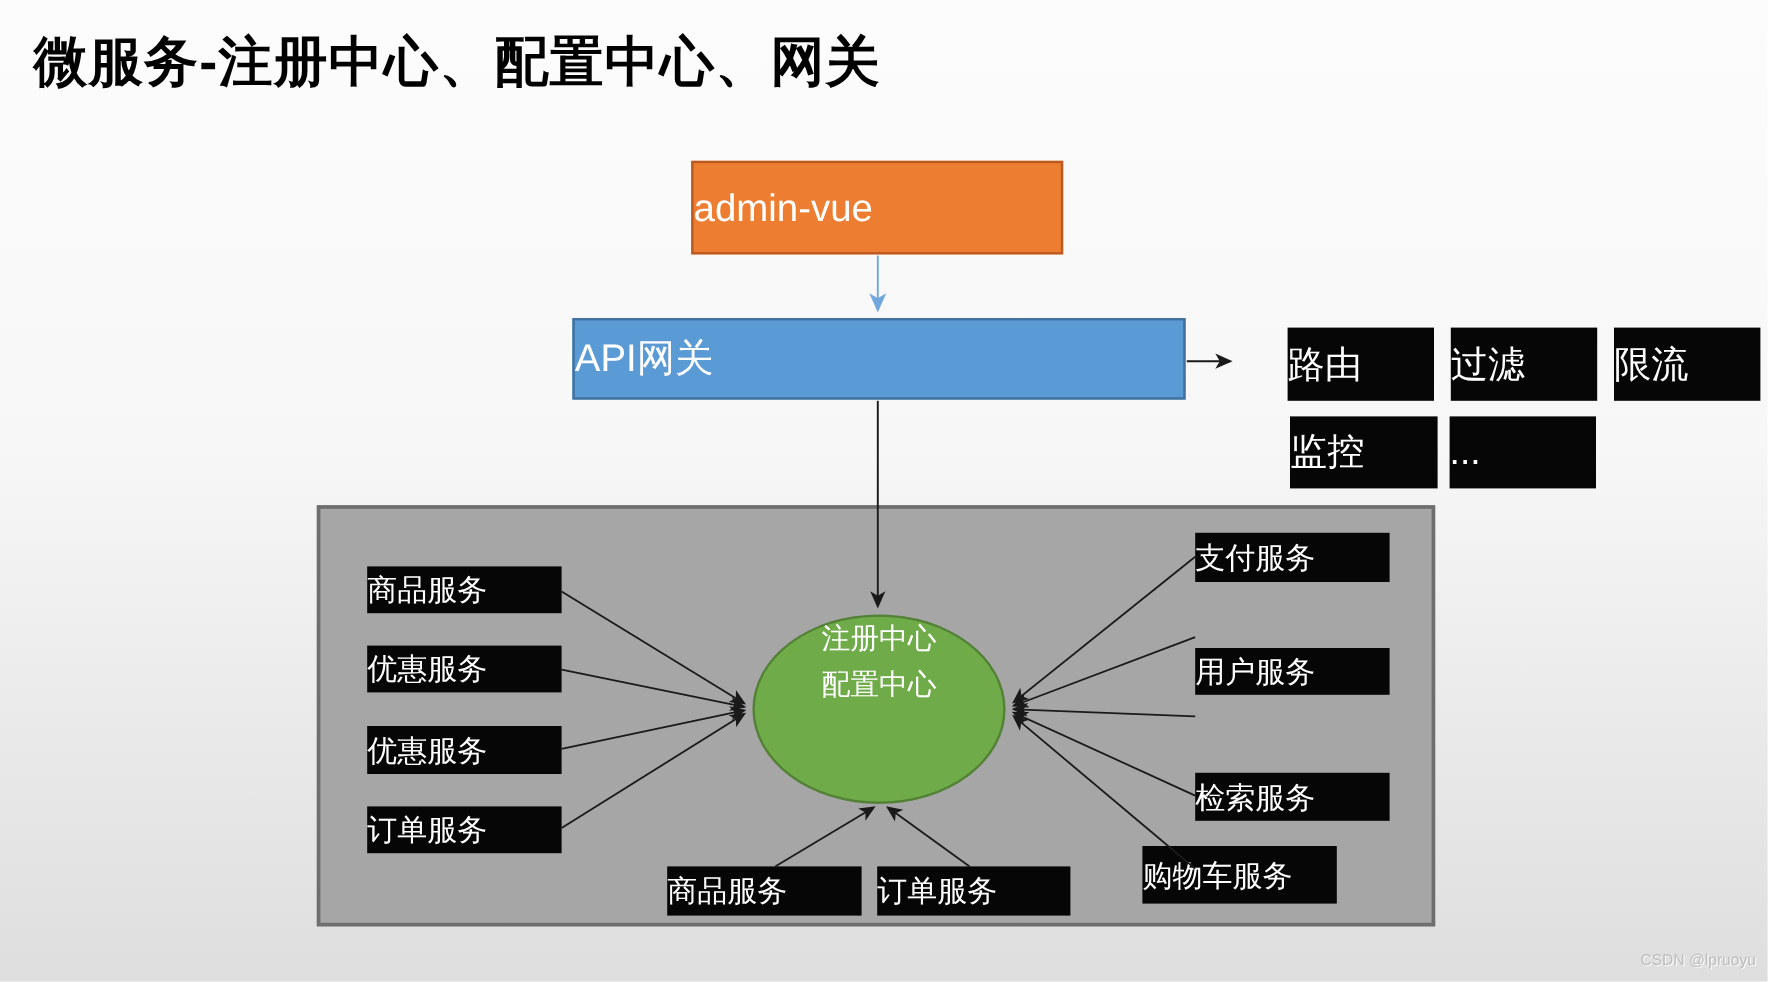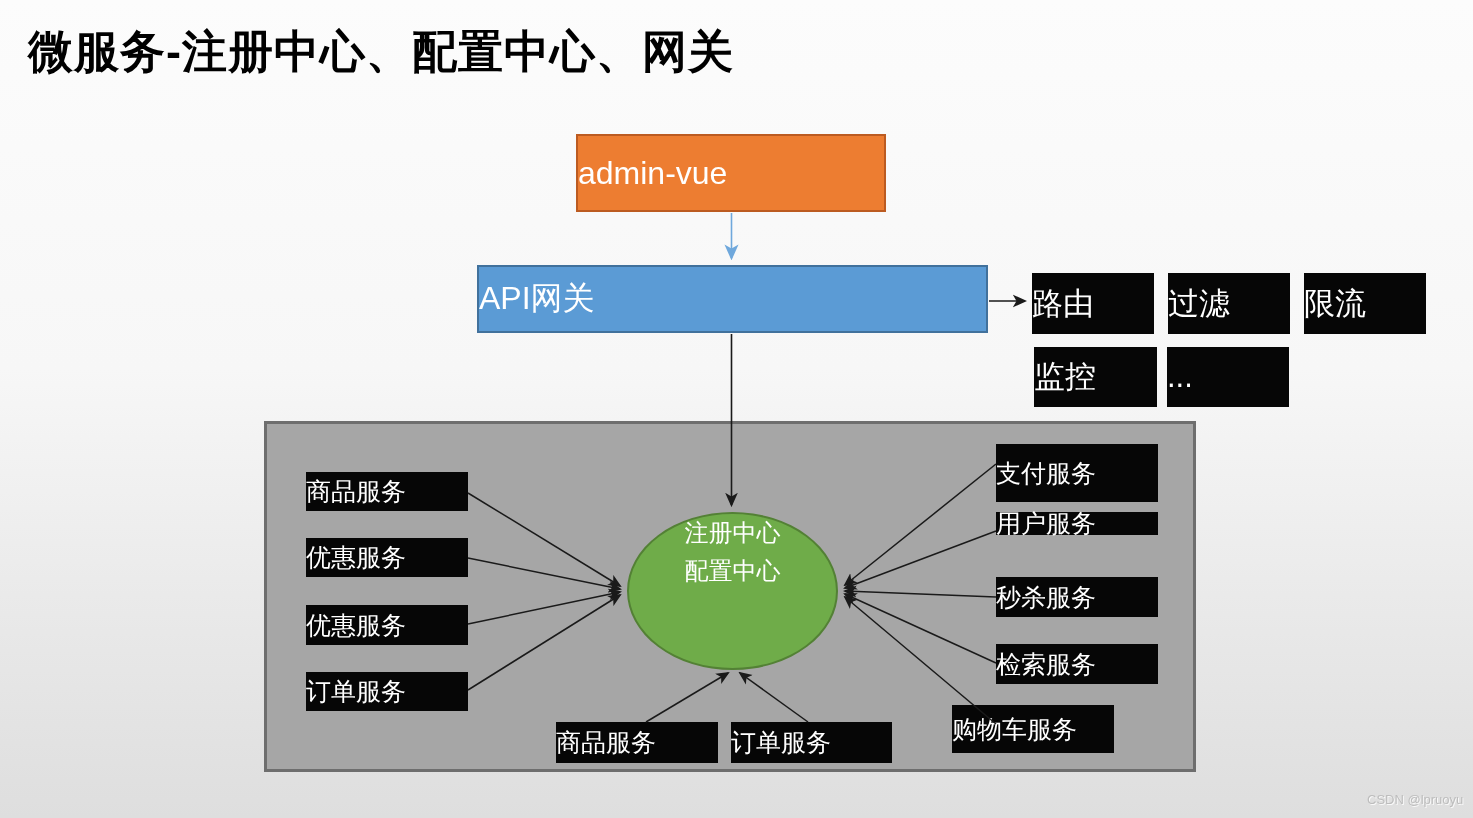--- a/index.html
+++ b/index.html
@@ -40,20 +40,21 @@
   }
   .gateway-box {
     left: 477px; top: 265px; width: 511px; height: 68px;
     background: #5B9BD5;
     border: 2px solid #41719C;
     font-size: 32px;
   }
   .feature-box {
     background: #060606;
     font-size: 31px;
+    margin-left: 41px;
   }
   .panel {
     position: absolute;
     left: 264px; top: 421px; width: 932px; height: 351px;
     box-sizing: border-box;
     background: #A6A6A6;
     border: 3px solid #6E6E6E;
   }
   .service-box {
     background: #060606;
@@ -126,28 +127,25 @@
   <div class="node service-box" style="left:306px; top:538px; width:162px; height:39px;">
     <span>优惠服务</span>
   </div>
   <div class="node service-box" style="left:306px; top:605px; width:162px; height:40px;">
     <span>优惠服务</span>
   </div>
   <div class="node service-box" style="left:306px; top:672px; width:162px; height:39px;">
     <span>订单服务</span>
   </div>
 
-  <div class="node service-box" style="left:996px; top:444px; width:162px; height:58px;">
+  <div class="node service-box" style="left:996px; top:444px; width:162px; height:41px;">
     <span>支付服务</span>
   </div>
-  <div class="node service-box" style="left:996px; top:512px; width:162px; height:23px;">
+  <div class="node service-box" style="left:996px; top:540px; width:162px; height:39px;">
     <span>用户服务</span>
-  </div>
-  <div class="node service-box" style="left:996px; top:577px; width:162px; height:40px;">
-    <span>秒杀服务</span>
   </div>
   <div class="node service-box" style="left:996px; top:644px; width:162px; height:40px;">
     <span>检索服务</span>
   </div>
   <div class="node service-box" style="left:952px; top:705px; width:162px; height:48px;">
     <span>购物车服务</span>
   </div>
 
   <div class="node service-box" style="left:556px; top:722px; width:162px; height:41px;">
     <span>商品服务</span>

